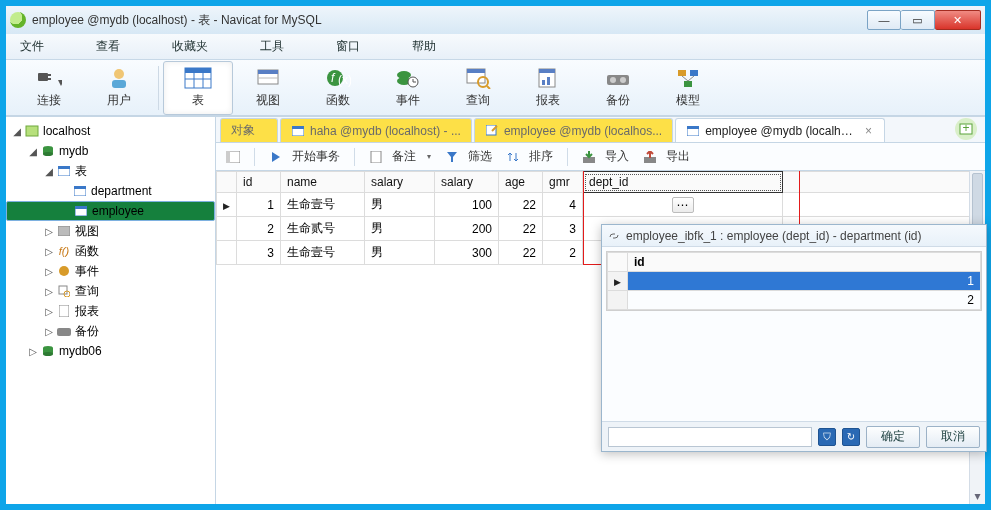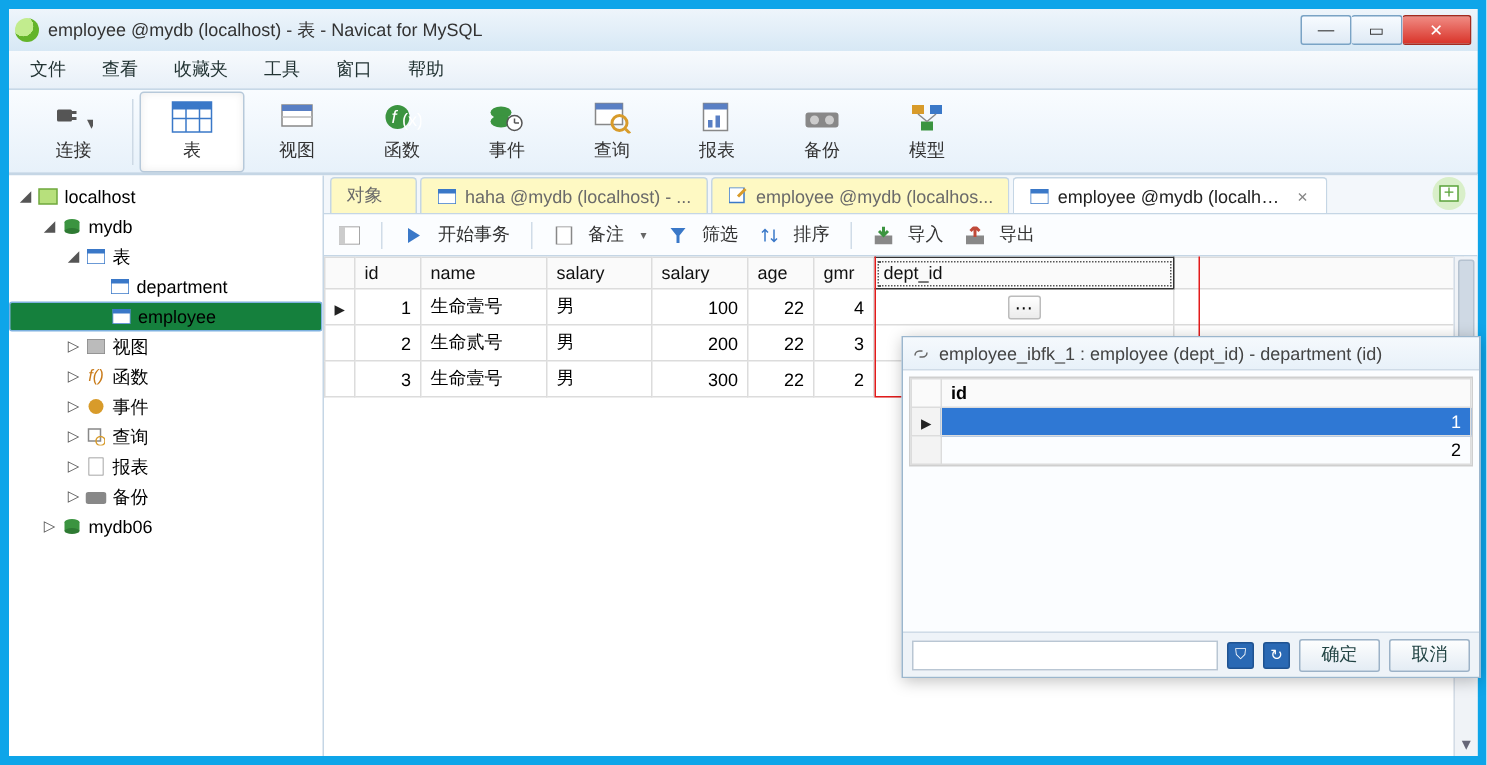--- a/index.html
+++ b/index.html
@@ -8,42 +8,42 @@
   
   .chrome { position: absolute; inset: 0; background: #d6e3ee; border: 6px solid #0ea5e9; display: flex; flex-direction: column; }
   .titlebar { height: 28px; background: linear-gradient(#eef5fb,#d7e8f5); display: flex; align-items: center; padding: 0 4px; }
   .titlebar .ico { width:16px; height:16px; border-radius:50%; background:radial-gradient(circle at 35% 35%,#c2ec8e 0 45%,#64b42a 46% 100%); margin-right:6px; flex:none;}
   .titlebar .title { color:#333; flex:1; }
   .winbtns { display:flex; gap:0; }
   .winbtn { width:34px; height:20px; border:1px solid #7aa3c5; background:linear-gradient(#f7fbff,#dfeaf5); border-radius:2px; display:flex; align-items:center; justify-content:center; font-size:11px; color:#333; }
   .winbtn.close{ width:46px; background:linear-gradient(#f08b83,#d9342a); color:#fff; border-color:#a42b1f;}
   .winbtn + .winbtn { border-left:none; }
 
-  .menubar { height:26px; background:linear-gradient(#f7fafd,#e8f0f8); display:flex; align-items:center; padding:0 2px; border-bottom:1px solid #c7d8e7;}
+  .menubar { height:26px; background:linear-gradient(#f7fafd,#e8f0f8); display:flex; align-items:center; padding:0 2px; border-bottom:1px solid #c7d8e7;gap:28px;}
   .menubar span { padding:4px 12px; color:#233; }
 
   .toolbar { height:56px; background:linear-gradient(#f9fcff,#e7f1fa); display:flex; align-items:center; padding:0 8px; gap:0; border-bottom:1px solid #c5d6e5;}
   .tool { width:70px; height:54px; display:flex; flex-direction:column; align-items:center; justify-content:center; gap:2px; color:#333;}
   .tool .glyph { width:28px; height:24px; display:flex; align-items:center; justify-content:center;}
   .tool.active { background:#fff; border:1px solid #b7c9da; border-radius:3px; box-shadow:inset 0 0 6px rgba(0,0,0,.08);}
   .vbar { width:1px; height:44px; background:#cdd9e5; margin:0 4px;}
 
   
   .main { flex:1; display:flex; background:#fff; border-top:1px solid #c5d6e5; min-height:0; }
   .sidebar { width:210px; border-right:1px solid #c5d6e5; background:#fff; overflow:auto; padding:4px 0;}
   .node { display:flex; align-items:center; height:20px; padding:0 4px 0 0; white-space:nowrap;}
   .tw { width:14px; text-align:center; color:#555; font-size:10px;}
   .node .nico { width:16px; height:14px; margin-right:3px; display:inline-flex; align-items:center; justify-content:center; flex:none;}
   .node.sel { background:#15803d; border:1px solid #7eb1e0; border-radius:2px;}
   .ind0{padding-left:4px}.ind1{padding-left:20px}.ind2{padding-left:36px}.ind3{padding-left:52px}
 
   
   .right { flex:1; display:flex; flex-direction:column; min-width:0;}
   .tabs { height:26px; border-bottom:1px solid #c5d6e5; display:flex; align-items:flex-end; padding-left:4px; background:#f3f7fb;}
-  .tab { height:24px; display:flex; align-items:center; gap:5px; padding:0 10px; border:1px solid #c5d6e5; border-bottom:none; background:#fef9c3; margin-right:2px; border-radius:3px 3px 0 0; color:#6a6a6a; max-width:210px;}
+  .tab { height:24px; display:flex; align-items:center; gap:5px; padding:0 10px; border:1px solid #c5d6e5; border-bottom:none; background:#fde047; margin-right:2px; border-radius:3px 3px 0 0; color:#6a6a6a; max-width:210px;}
   .tab.active { background:#fff; color:#222; font-weight:500;}
   .tab .tico{width:14px;height:14px;flex:none;display:inline-flex;align-items:center;justify-content:center;}
   .tab .txt{overflow:hidden;text-overflow:ellipsis;white-space:nowrap;}
   .tab .x{width:12px;text-align:center;color:#888;}
   .tabs .spacer{flex:1}
   .tabs .plus{width:22px;height:22px;border-radius:50%;background:#d9efc9;display:flex;align-items:center;justify-content:center;color:#5aa33a;margin:0 8px 2px 0;}
 
   .subtoolbar { height:28px; border-bottom:1px solid #c5d6e5; display:flex; align-items:center; gap:14px; padding:0 10px; background:#fbfdff;}
   .subtoolbar .sbtn{display:flex; align-items:center; gap:9px; color:#333;}
   .sbtn .drop{font-size:8px;color:#666;margin-left:2px;}
@@ -113,20 +113,29 @@
     <div class="tool">
       <span class="glyph">
           <svg width="26" height="22">
             <rect x="2" y="6" width="10" height="8" rx="1" fill="#555"></rect>
             <rect x="12" y="7" width="3" height="2" fill="#555"></rect>
             <rect x="12" y="11" width="3" height="2" fill="#555"></rect>
             <text x="22" y="19" font-size="8" fill="#555">▾</text>
           </svg>
         </span>
       <span>连接</span>
+    </div>
+    <div class="tool">
+      <span class="glyph">
+          <svg width="24" height="22">
+            <circle cx="12" cy="7" r="5" fill="#f0c674"></circle>
+            <rect x="5" y="13" width="14" height="8" rx="3" fill="#5aa8d8"></rect>
+          </svg>
+        </span>
+      <span>用户</span>
     </div>
     <div class="vbar"></div>
     <div class="tool active">
       <span class="glyph">
           <svg width="28" height="22">
             <rect x="1" y="1" width="26" height="20" fill="#fff" stroke="#3a78c8"></rect>
             <rect x="1" y="1" width="26" height="5" fill="#3a78c8"></rect>
             <line x1="1" y1="12" x2="27" y2="12" stroke="#3a78c8"></line>
             <line x1="10" y1="1" x2="10" y2="21" stroke="#3a78c8"></line>
             <line x1="19" y1="1" x2="19" y2="21" stroke="#3a78c8"></line>

